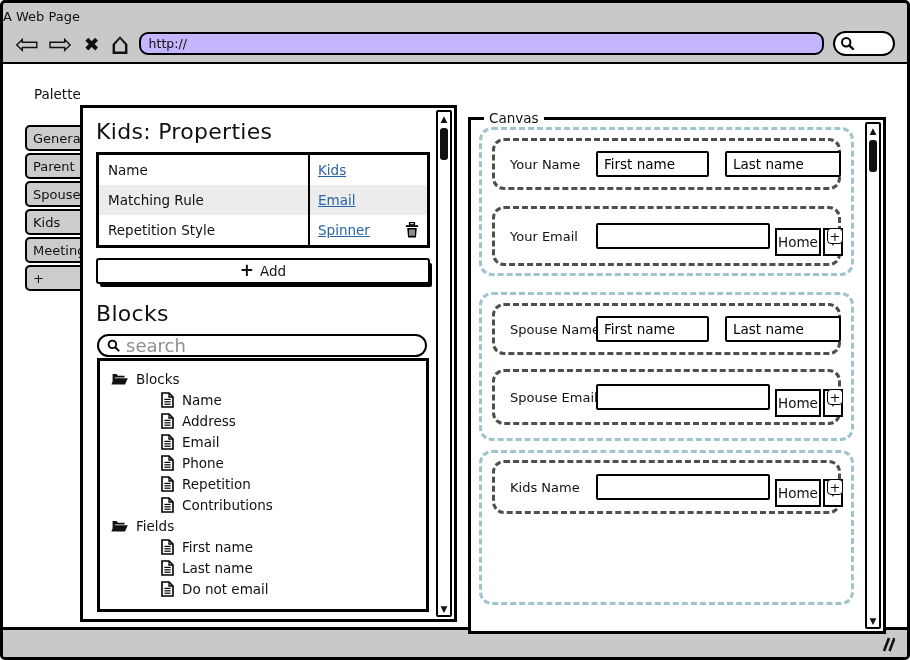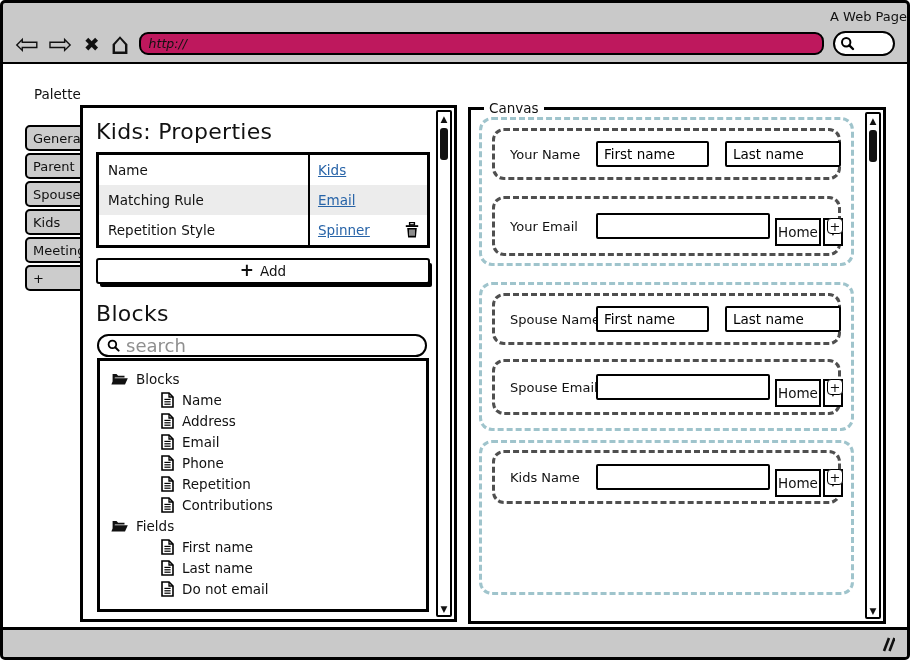--- a/index.html
+++ b/index.html
@@ -7,44 +7,44 @@
   body { font-family: "DejaVu Sans", sans-serif; color:#111; }
 
   .window {
     position: relative; width: 910px; height: 660px;
     border: 3px solid #000; border-radius: 5px;
     background: #c9c9c9; overflow: hidden;
   }
 
   
   .titlebar { position:absolute; top:0; left:0; right:0; height:24px;
-    text-align:right; font-size:13px; padding-top:6px; }
+    text-align:left; font-size:13px; padding-top:6px; }
   .toolbar { position:absolute; top:22px; left:0; right:0; height:37px;
     display:flex; align-items:center; padding:0 12px; gap:9px; }
   .navicon { font-size:29px; line-height:30px; cursor:default; }
   .navicon.close { font-size:19px; font-weight:bold; padding:0 2px; }
   .navicon.home { font-size:30px; }
-  .urlbar { flex:1; height:23px; background:#be185d; border:2px solid #000;
-    border-radius:9px; font-size:12.5px; padding:2px 8px; display:flex; align-items:flex-start;font-style:italic; }
+  .urlbar { flex:1; height:23px; background:#c4b5fd; border:2px solid #000;
+    border-radius:9px; font-size:12.5px; padding:2px 8px; display:flex; align-items:flex-start; }
   .searchpill { width:62px; height:25px; background:#fff; border:2.5px solid #000;
     border-radius:13px; display:flex; align-items:center; padding-left:5px; }
 
   
   .content { position:absolute; top:59px; left:0; right:0; height:568px;
     background:#fff; border-top:2.5px solid #000; }
 
   .palette-label { position:absolute; left:31px; top:22px; font-size:13.5px; }
   .tabs { position:absolute; left:22px; top:61px; width:61px; z-index:1; }
   .tab { width:61px; height:26px; margin-bottom:2px; background:#ccc;
     border:2px solid #000; border-radius:5px; font-size:13px;
     display:flex; align-items:center; padding-left:6px; cursor:pointer; }
 
   .panel { position:absolute; background:#fff; border:3px solid #000; z-index:2; }
   .left-panel  { left:77px;  top:41px; width:377px; height:517px; }
-  .canvas-panel{ left:465px; top:43px; width:418px; height:517px; }
+  .canvas-panel{ left:465px; top:53px; width:418px; height:517px; }
 
   
   .vscroll { position:absolute; top:2px; right:2px; bottom:2px; width:16px;
     border:2px solid #000; background:#fff; border-radius:2px; }
   .vs-btn { position:absolute; left:0; right:0; height:13px; display:flex;
     align-items:center; justify-content:center; font-size:9px; cursor:pointer; }
   .vs-btn.up { top:0; } .vs-btn.down { bottom:0; }
   .vs-thumb { position:absolute; top:16px; left:2px; right:2px; height:32px;
     background:#111; border-radius:3px; cursor:pointer; }
 

